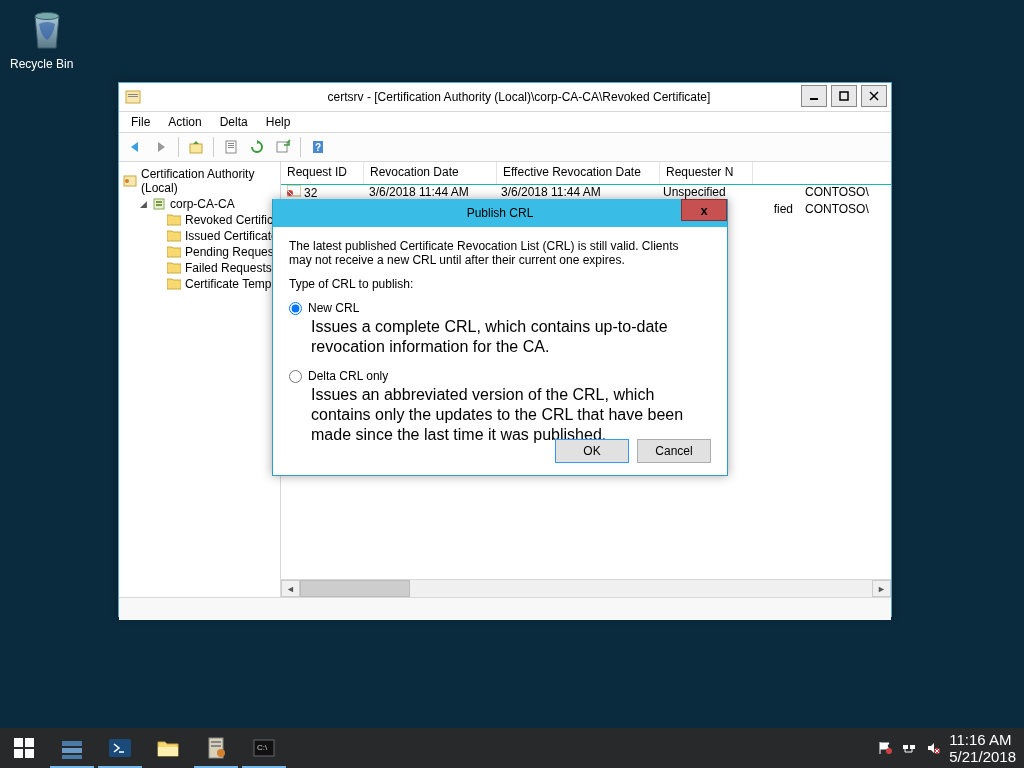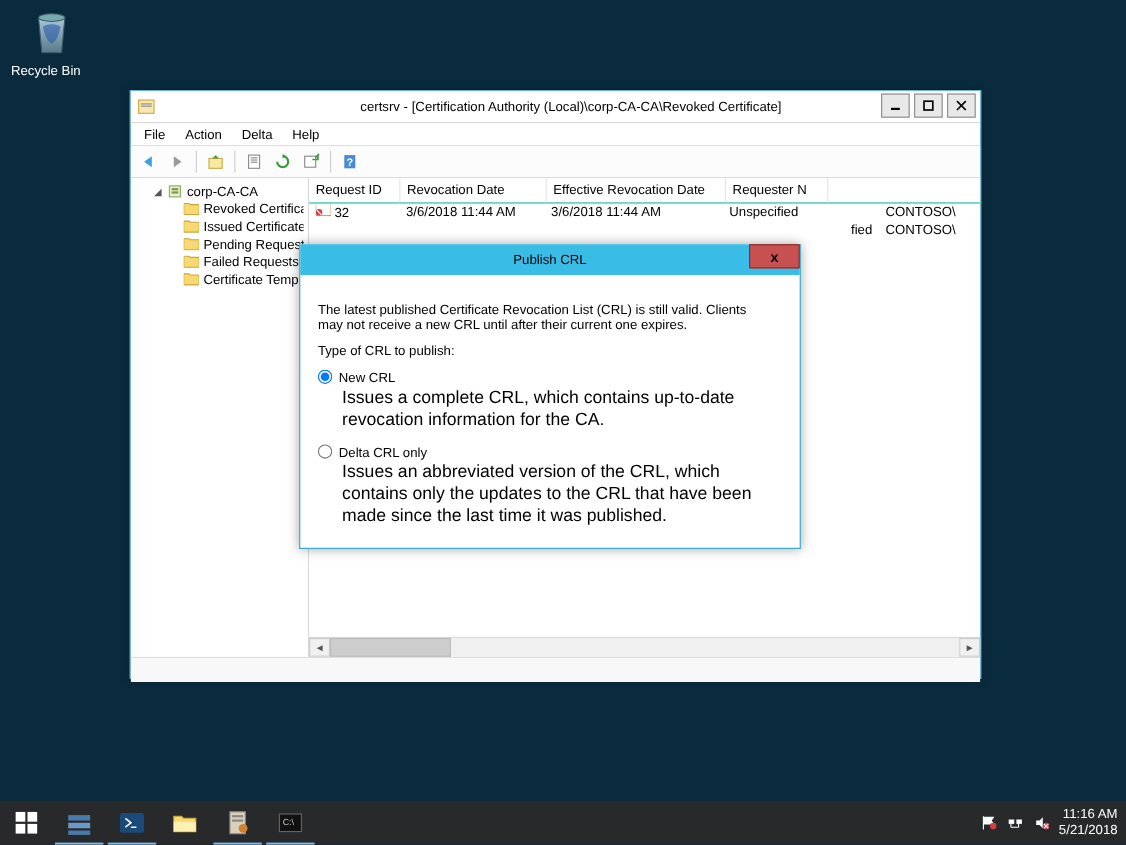--- a/index.html
+++ b/index.html
@@ -33,38 +33,38 @@
 .list-header .col{border-right:1px solid #e4e4e4;padding:3px 6px;font-size:12px;white-space:nowrap;overflow:hidden}
 .list-body{flex:1;overflow:hidden}
 .list-row{display:flex;height:17px;align-items:flex-start}
 .list-row .cell{padding:0 6px;font-size:12px;white-space:nowrap;overflow:hidden}
 .c0{width:70px}.c1{width:120px}.c2{width:150px}.c3{width:130px}.c4{width:80px}
 .hscroll{height:17px;border-top:1px solid #d8d8d8;display:flex;align-items:stretch;background:#f0f0f0}
 .hscroll .arrow{width:17px;border:1px solid #ccc;background:#f0f0f0;display:flex;align-items:center;justify-content:center;font-size:9px;color:#555}
 .hscroll .track{flex:1;background:#f0f0f0;position:relative}
 .hscroll .thumb{position:absolute;left:0;top:0;height:100%;width:110px;background:#cdcdcd;border:1px solid #bbb;box-sizing:border-box}
 .statusbar{height:22px;border-top:1px solid #d8d8d8;background:#f8f8f8}
-.dialog{position:absolute;left:272px;top:222px;width:454px;height:276px;background:#fff;border:1px solid #2aa0c8;box-shadow:0 0 10px rgba(0,0,0,.35);border-top:none}
+.dialog{position:absolute;left:272px;top:199px;width:454px;height:276px;background:#fff;border:1px solid #2aa0c8;box-shadow:0 0 10px rgba(0,0,0,.35);border-top:none}
 .dialog .d-titlebar{height:28px;background:#39bde6;display:flex;align-items:center;justify-content:center;position:relative;color:#000;font-size:12px}
 .dialog .d-close{position:absolute;right:0;top:0;width:44px;height:20px;background:#c75050;border:1px solid #8b2b2b;color:#000;display:flex;align-items:center;justify-content:center;font-weight:bold;font-size:13px}
-.dialog .d-body{padding:24px 16px 10px;font-size:12px;color:#000}
+.dialog .d-body{padding:12px 16px 10px;font-size:12px;color:#000}
 .d-body p{margin:0 0 10px}
-.radio-row{display:flex;align-items:flex-start;gap:6px;margin:0 0 2px}
+.radio-row{display:flex;align-items:center;gap:6px;margin:0 0 2px}
 .radio-desc{margin:0 0 12px 22px;font-size:16px;line-height:1.25}
 .d-buttons{position:absolute;right:16px;bottom:12px;display:flex;gap:8px}
 .d-btn{width:72px;height:22px;background:#e1e1e1;border:1px solid #acacac;font-size:12px;display:flex;align-items:center;justify-content:center}
 .d-btn.default{outline:1px solid #3399ff;outline-offset:-1px}
 .taskbar{position:absolute;left:0;bottom:0;width:1024px;height:40px;background:#27292b;display:flex;align-items:stretch}
 .start{width:48px;background:#27292b;display:flex;align-items:center;justify-content:center}
 .start svg{width:20px;height:20px}
 .task-btn{width:48px;display:flex;align-items:center;justify-content:center;position:relative}
 .task-btn.active::after{content:"";position:absolute;left:2px;right:2px;bottom:0;height:2px;background:#76b9ed}
 .task-btn .ico{width:26px;height:26px;display:flex;align-items:center;justify-content:center}
 .tray{margin-left:auto;display:flex;align-items:center;gap:8px;padding:0 8px;color:#fff;font-size:12px}
-.tray .clock{text-align:right;line-height:1.15;font-size:12px}
+.tray .clock{line-height:1.15;font-size:15px}
 .tray-icon{width:16px;height:16px;display:flex;align-items:center;justify-content:center}
 input[type=radio]{margin:0}
 </style>
 </head>
 <body>
 
 <div class="desktop">
 
   <div class="desktop-icon">
     <div class="bin">
@@ -164,20 +164,27 @@
       <div class="tool-btn">
           <svg width="16" height="16">
             <rect x="3" y="2" width="10" height="12" fill="#4a8ad0"></rect>
             <text x="8" y="12" font-size="10" fill="#fff" text-anchor="middle" font-weight="bold">?</text>
           </svg>
         </div>
     </div>
 
     <div class="body-split">
       <div class="tree-pane">
+        <div class="tree-root">
+          <span class="ca-icon"><svg width="14" height="14">
+                <rect x="1" y="2" width="12" height="10" fill="#f8e8b0" stroke="#c8a840"></rect>
+                <circle cx="4" cy="7" r="2" fill="#d08030"></circle>
+              </svg></span>
+          <span>Certification Authority (Local)</span>
+        </div>
         <div class="tree-row tree-indent1">
           <span class="expander">◢</span>
           <span class="ca-icon"><svg width="14" height="14">
                 <rect x="2" y="2" width="10" height="10" fill="#e8f0d0" stroke="#8aaa5a"></rect>
                 <rect x="4" y="4" width="6" height="2" fill="#7a9a4a"></rect>
                 <rect x="4" y="7" width="6" height="2" fill="#7a9a4a"></rect>
               </svg></span>
           <span>corp-CA-CA</span>
         </div>
         <div class="tree-row tree-indent2">
@@ -276,20 +283,24 @@
         <input type="radio" checked="" style="">
         <span>New CRL</span>
       </div>
       <div class="radio-desc" style="max-width:380px">Issues a complete CRL, which contains up-to-date revocation information for the CA.</div>
       <div class="radio-row">
         <input type="radio" style="">
         <span>Delta CRL only</span>
       </div>
       <div class="radio-desc" style="max-width:400px">Issues an abbreviated version of the CRL, which contains only the updates to the CRL that have been made since the last time it was published.</div>
     </div>
+    <div class="d-buttons">
+      <div class="d-btn default">OK</div>
+      <div class="d-btn">Cancel</div>
+    </div>
   </div>
 
   <div class="taskbar">
     <div class="start">
       <svg viewBox="0 0 20 20">
           <rect x="0" y="0" width="9" height="9" fill="#fff"></rect>
           <rect x="11" y="0" width="9" height="9" fill="#fff"></rect>
           <rect x="0" y="11" width="9" height="9" fill="#fff"></rect>
           <rect x="11" y="11" width="9" height="9" fill="#fff"></rect>
         </svg>

